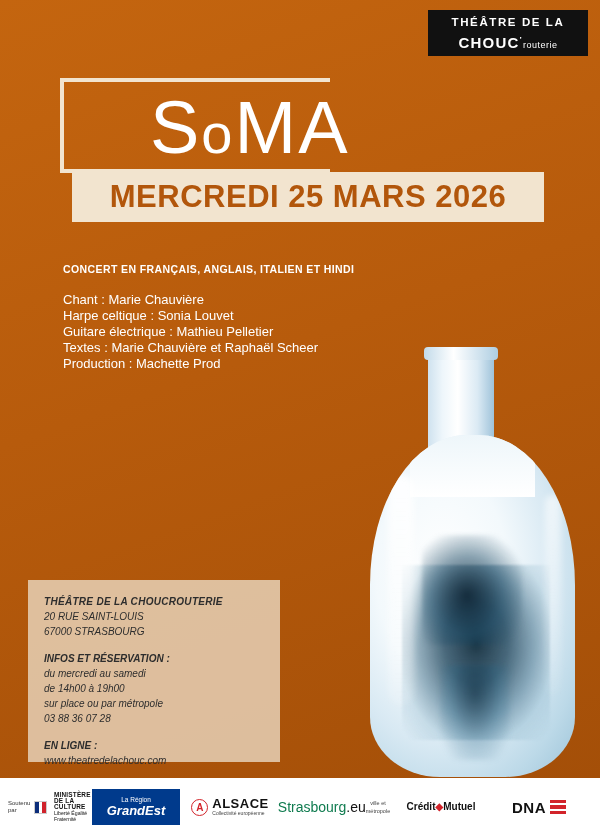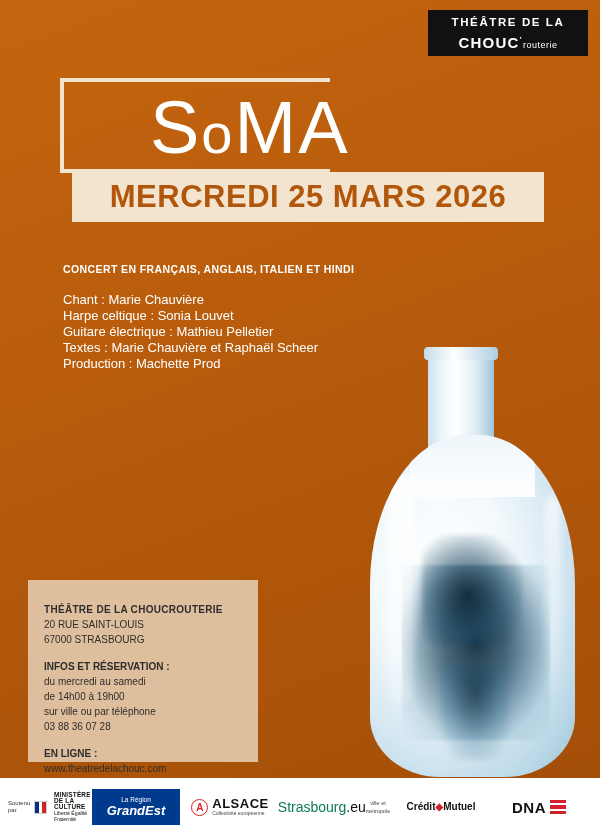--- a/index.html
+++ b/index.html
@@ -151,24 +151,25 @@
   }
   .credits {
     position: absolute;
     left: 63px; top: 292px;
     font-size: 13px; color: #ffffff; line-height: 16px;
   }
 
   
   .info-box {
     position: absolute;
-    left: 28px; top: 580px; width: 230px; height: 182px;
+    left: 28px; top: 580px; width: 252px; height: 182px;
     background: rgba(236, 221, 198, 0.78);
-    padding: 22px 16px;
+    padding: 14px 16px;
     color: #2d2d2d;
+    font-style: italic;
   }
   .info-box .addr-title {
     font-size: 10px; font-weight: bold; letter-spacing: 0.3px; line-height: 15px;
   }
   .info-box .addr {
     font-size: 10px; line-height: 15px;
   }
   .info-box .sect-title {
     font-size: 10px; font-weight: bold; margin-top: 12px; line-height: 15px;
   }
@@ -273,21 +274,21 @@
     </div>
 
     <div class="info-box">
       <div class="addr-title">THÉÂTRE DE LA CHOUCROUTERIE</div>
       <div class="addr">20 RUE SAINT-LOUIS</div>
       <div class="addr">67000 STRASBOURG</div>
 
       <div class="sect-title">INFOS ET RÉSERVATION :</div>
       <div class="sect-line">du mercredi au samedi</div>
       <div class="sect-line">de 14h00 à 19h00</div>
-      <div class="sect-line">sur ville ou par téléphone</div>
+      <div class="sect-line">sur place ou par métropole</div>
       <div class="sect-line">03 88 36 07 28</div>
 
       <div class="sect-title">EN LIGNE :</div>
       <div class="sect-line">www.theatredelachouc.com</div>
     </div>
   </div>
 
   <div class="partners">
 
     <div class="p-item p-soutenu">

